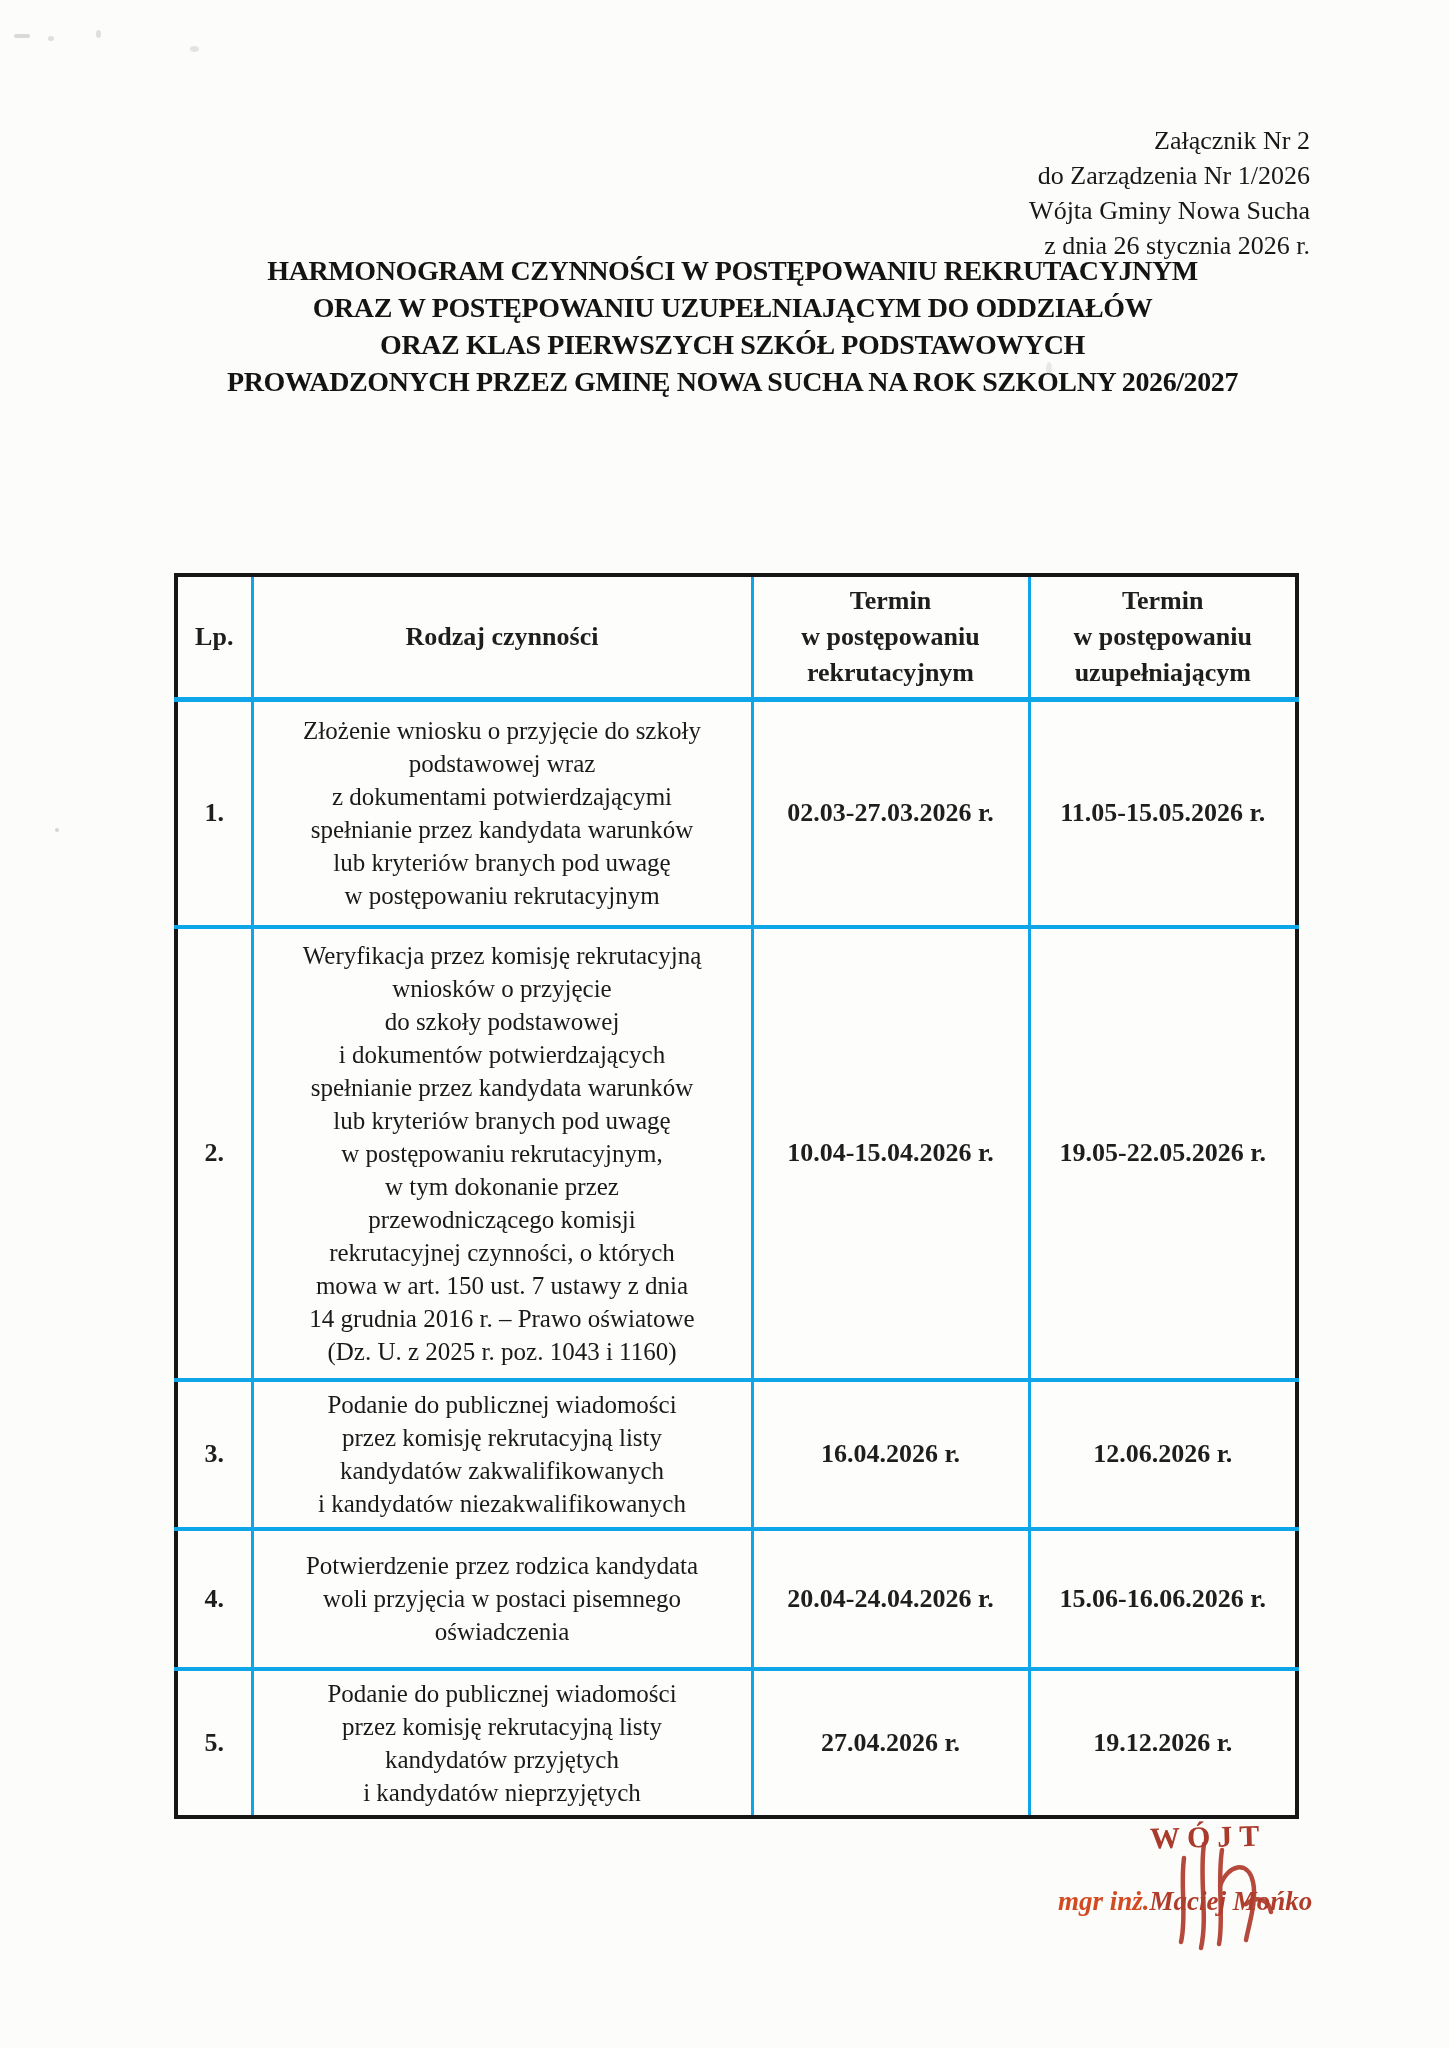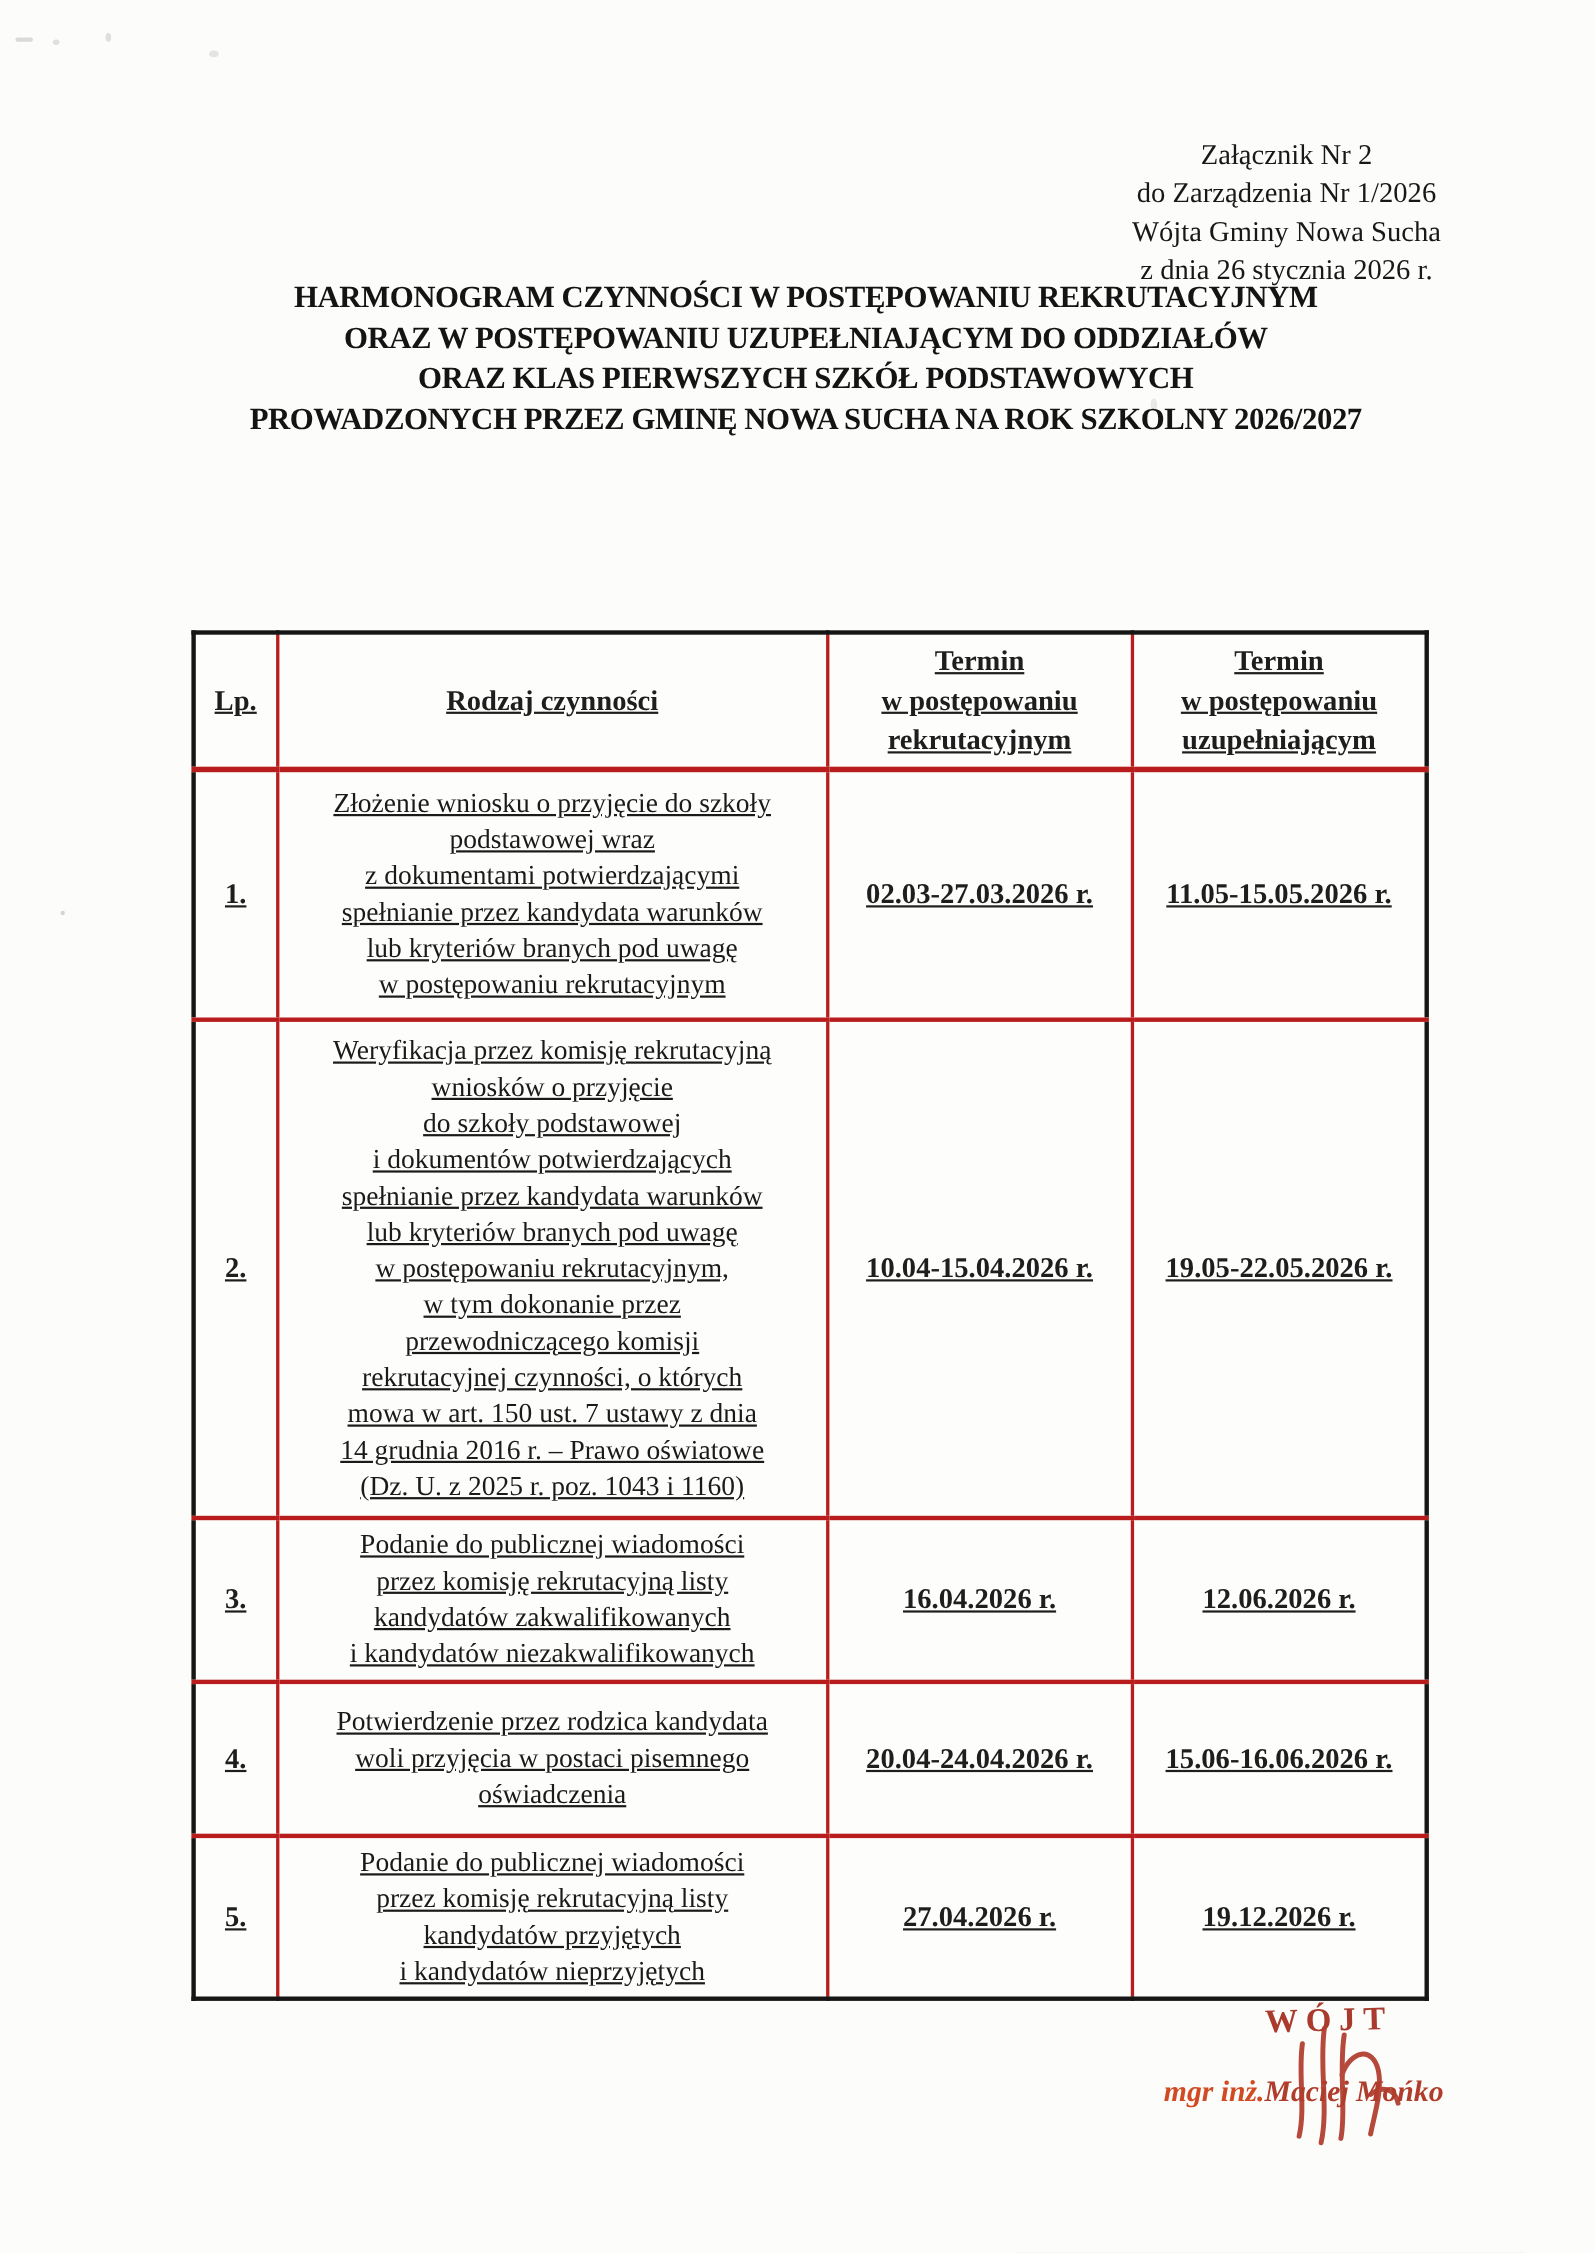--- a/index.html
+++ b/index.html
@@ -8,21 +8,21 @@
     width:1449px;height:2048px;
     margin:0 auto;
     background:#fcfcfa;
     font-family:"Liberation Serif","DejaVu Serif",serif;
     color:#1e1e1e;
     overflow:hidden;
   }
   
   .corner{
     position:absolute;top:123px;right:139px;
-    text-align:center;
+    text-align:right;
     font-size:26px;line-height:35px;
     color:#181818;
   }
   
   .doc-title{
     position:absolute;top:252px;left:0;right:0;
     text-align:center;
     font-weight:bold;
     font-size:28px;line-height:37px;
     letter-spacing:-0.4px;
@@ -35,25 +35,24 @@
     border-collapse:collapse;
     table-layout:fixed;
     width:1121px;
     background:#fdfdfb;
   }
   .sched-table col.c-lp{width:76px;}
   .sched-table col.c-act{width:500px;}
   .sched-table col.c-t1{width:277px;}
   .sched-table col.c-t2{width:268px;}
   .sched-table th,.sched-table td{
-    border:3px solid #b91c1c;
+    border:3px solid #0ea5e9;
     text-align:center;vertical-align:middle;
     padding:6px 8px;
     overflow:hidden;
-    text-decoration:underline;
   }
   .sched-table{border:4px solid #161616;}
   .sched-table thead th{
     border-bottom-width:5px;
     font-weight:bold;
     font-size:26px;line-height:36px;
   }
   .sched-table td{border-top-width:4px;}
   .preline{white-space:pre-line;}
   .lp-cell{font-size:26px;font-weight:bold;}

